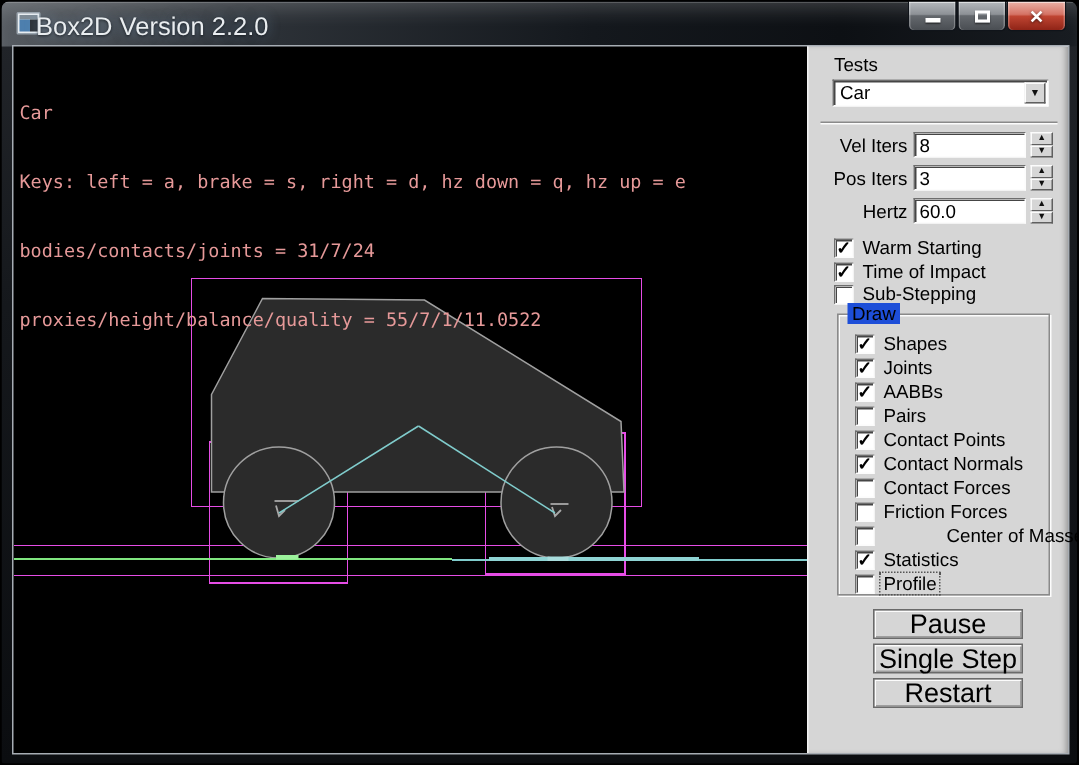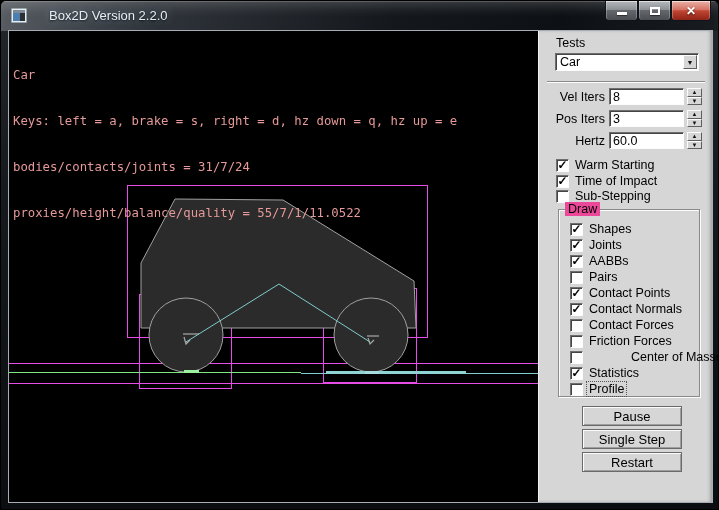--- a/index.html
+++ b/index.html
@@ -10,21 +10,21 @@
     background:linear-gradient(180deg,#23262b 0%,#15181c 40%,#0b0d10 100%);
     border:1px solid #000; border-radius:6px 6px 3px 3px; overflow:hidden; }
   .titlebar { position:absolute; left:0; top:0; width:100%; height:30px;
     background:linear-gradient(90deg,#565b61 0%,#2e3339 22%,#14181d 55%,#0d1014 78%,#181c21 100%);
     box-shadow:inset 0 1px 0 rgba(255,255,255,0.18), inset 0 12px 14px -8px rgba(255,255,255,0.22); }
   .app-icon { position:absolute; left:10px; top:7px; width:16px; height:15px;
     background:#e8edf1; border:1px solid #9aa4ad; border-radius:1px; }
   .app-icon .ic-top { position:absolute; left:1px; top:1px; right:1px; height:3px; background:#7e8b96; }
   .app-icon .ic-blue { position:absolute; left:1px; top:4px; width:7px; height:8px; background:#4d7fae; }
   .app-icon .ic-dark { position:absolute; right:1px; top:4px; width:5px; height:8px; background:#2b3036; }
-  .title-text { position:absolute; left:48px; top:7px; font-size:13px; color:#e9edf0;
+  .title-text { position:absolute; left:23px; top:7px; font-size:17px; color:#e9edf0;
     text-shadow:0 0 8px rgba(140,180,220,0.55), 0 1px 2px rgba(0,0,0,0.8); white-space:nowrap; }
 
   .win-controls { position:absolute; right:7px; top:0; display:flex; }
   .win-btn { height:20px; border:1px solid #10141a; border-top:none; border-radius:0 0 4px 4px;
     position:relative; display:flex; align-items:center; justify-content:center;
     box-shadow:inset 0 1px 0 rgba(255,255,255,0.55), inset 1px 0 0 rgba(255,255,255,0.25), inset -1px 0 0 rgba(255,255,255,0.25); }
   .win-btn.min, .win-btn.max { width:33px;
     background:linear-gradient(180deg,#b5b9bd 0%,#8d9196 45%,#64686d 50%,#4a4e53 100%); }
   .win-btn.close { width:40px;
     background:linear-gradient(180deg,#eab2a7 0%,#d57365 45%,#bf4532 52%,#8f2417 100%); }
@@ -67,25 +67,25 @@
   .cb { position:absolute; display:flex; align-items:center; height:14px; }
   .cb .box { width:13px; height:13px; background:#fff; border:1px solid;
     border-color:#6e6e6e #fcfcfc #fcfcfc #6e6e6e; box-shadow:inset 1px 1px 0 #454545;
     display:flex; align-items:center; justify-content:center; flex:none; }
   .cb .check { font-size:12px; font-weight:bold; color:#000; line-height:10px; margin-top:-1px; }
   .cb .cblabel { margin-left:6px; white-space:nowrap; }
   .cblabel.focus-dotted { outline:1px dotted #555; padding:0 2px; margin-left:4px; }
 
   .groupbox { position:absolute; left:19px; top:178px; width:142px; height:188px;
     border:1px solid #8a8a8a; box-shadow:inset 1px 1px 0 #fcfcfc, 1px 1px 0 #fcfcfc; }
-  .group-title { position:absolute; left:6px; top:-8px; background:#ec4899; padding:0 3px; }
+  .group-title { position:absolute; left:6px; top:-8px; background:#1d4ed8; padding:0 3px; }
 
   .pbtn { position:absolute; left:43px; width:100px; height:20px; background:#d6d6d6;
     border:1px solid #6a6a6a; box-shadow:inset 1px 1px 0 #fcfcfc, inset -1px -1px 0 #9e9e9e;
-    display:flex; align-items:center; justify-content:center; font-size:13px; color:#000; cursor:default; }
+    display:flex; align-items:center; justify-content:center; font-size:18px; color:#000; cursor:default; }
 </style>
 </head>
 <body>
 
 <div class="window">
 
   <div class="titlebar">
     <div class="app-icon">
       <div class="ic-top"></div>
       <div class="ic-blue"></div>

